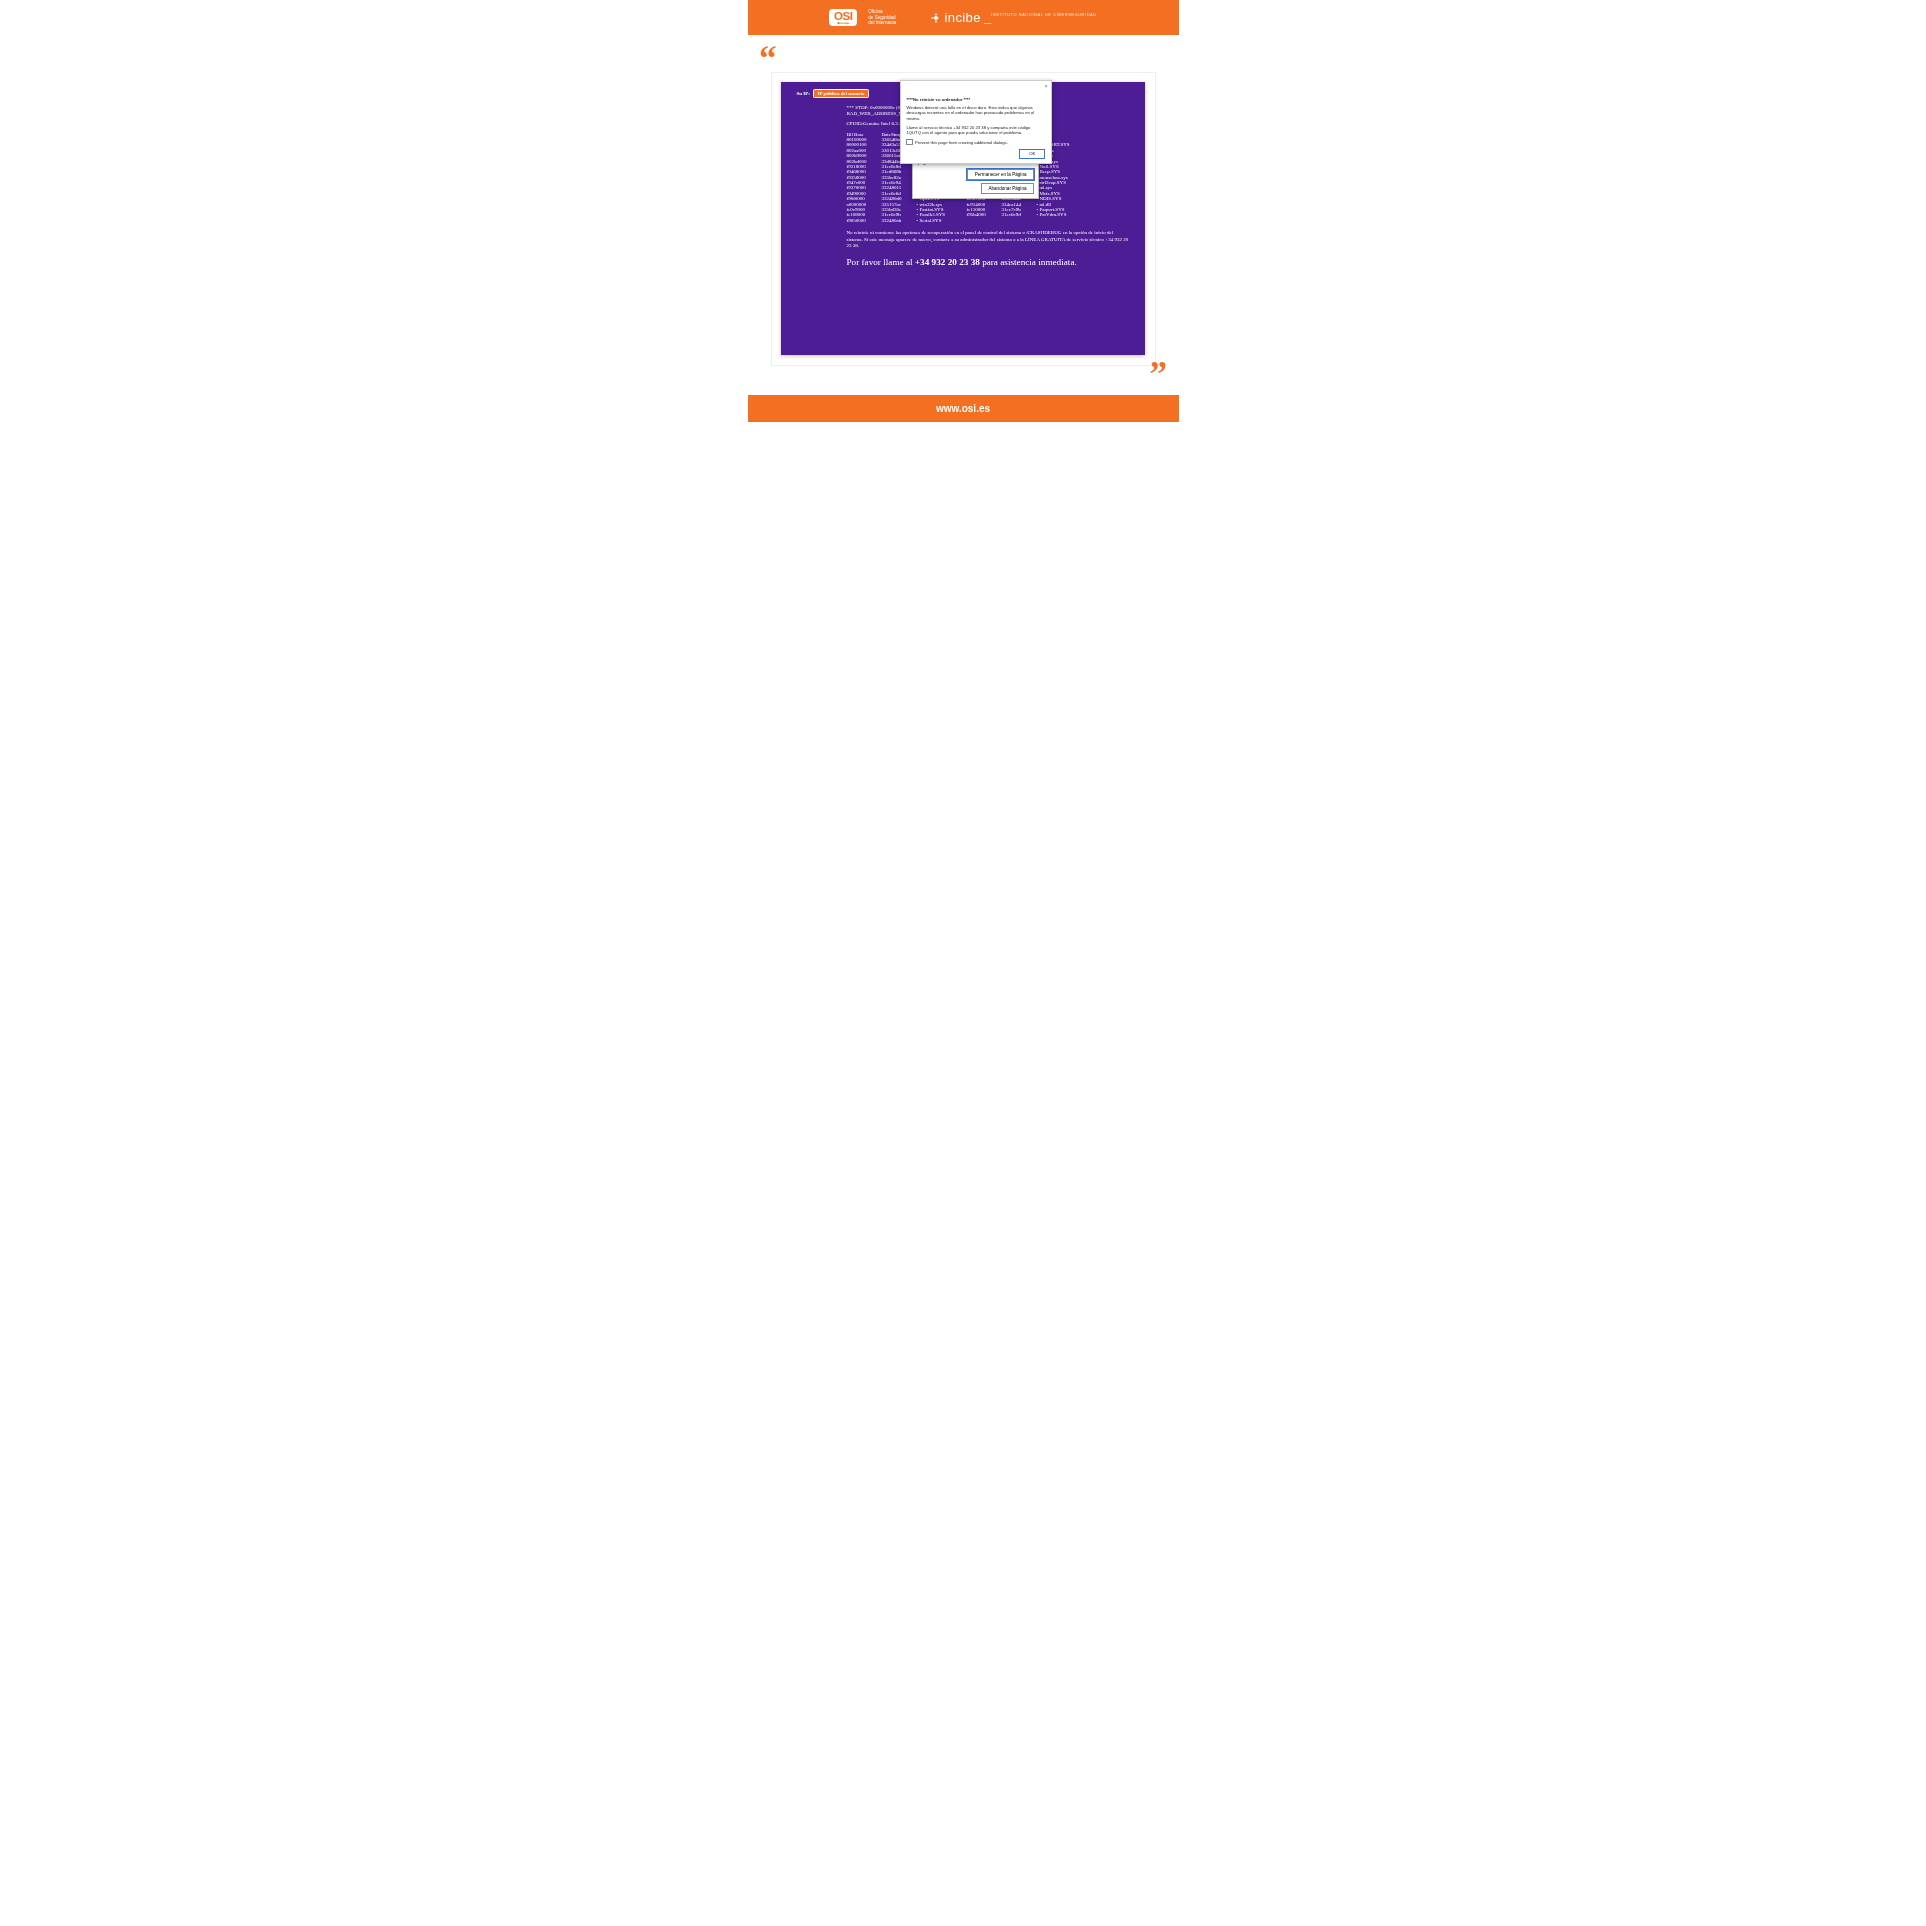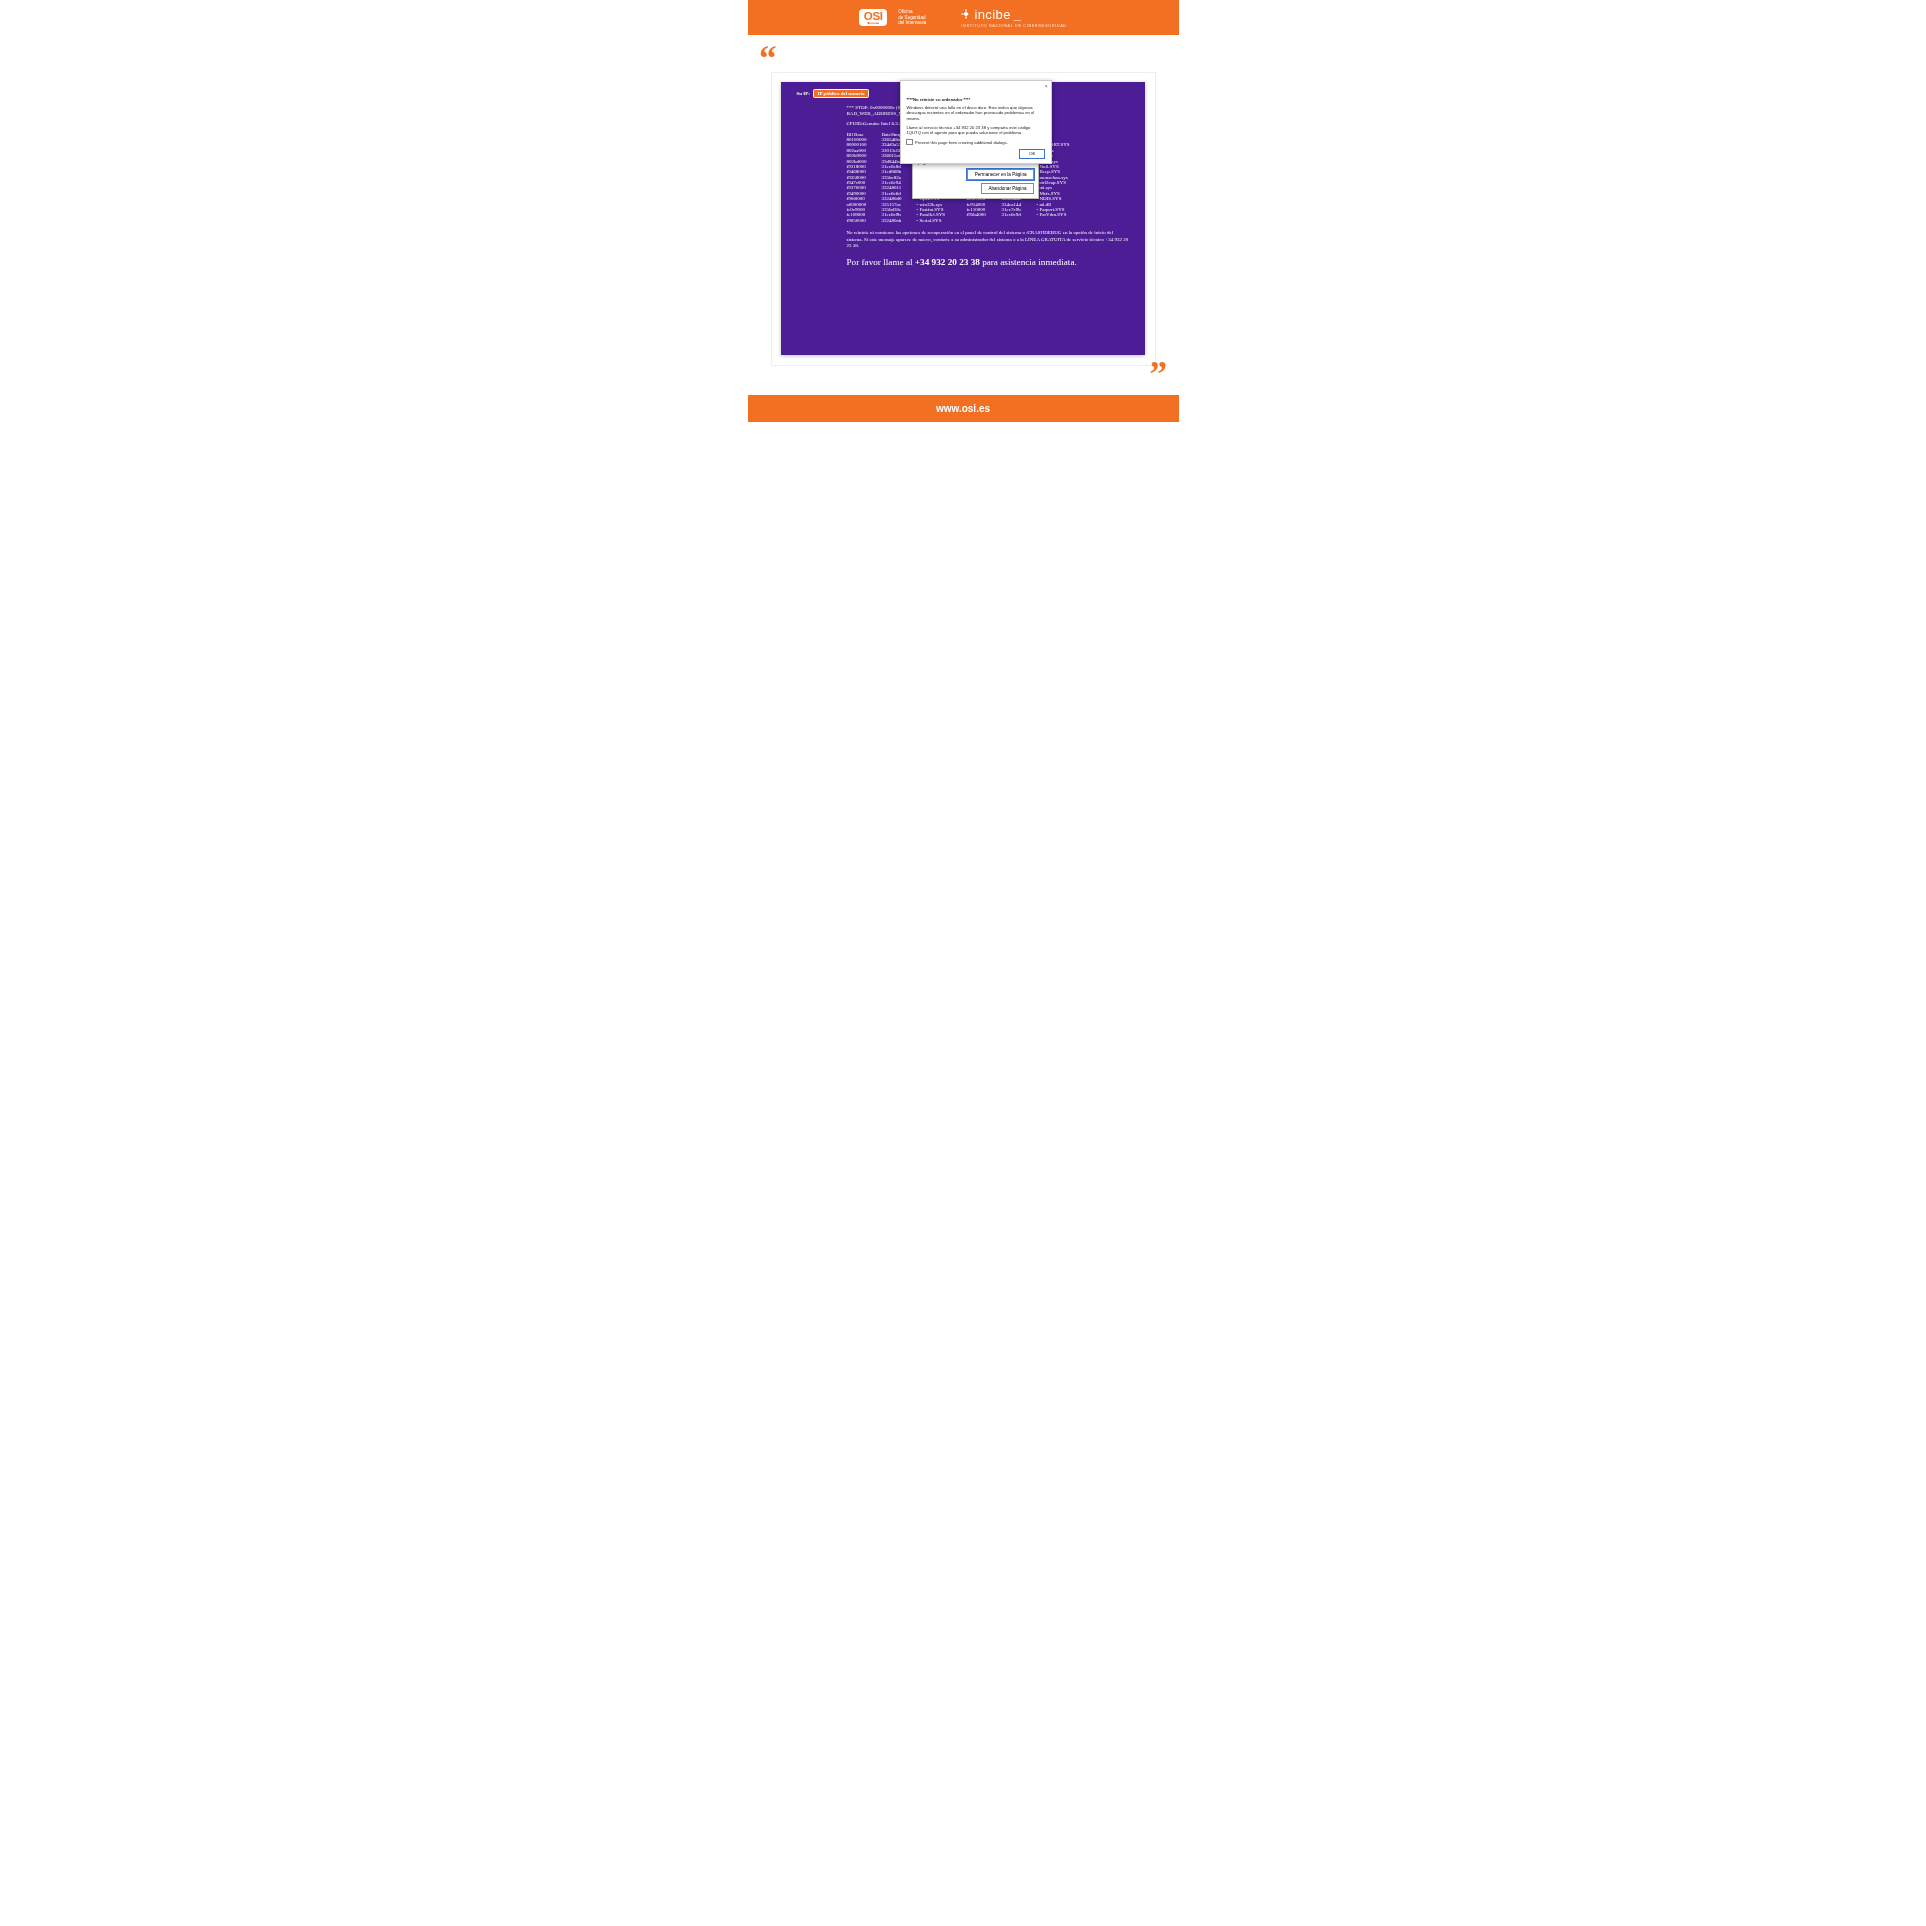--- a/index.html
+++ b/index.html
@@ -4,21 +4,21 @@
 <style>
   html,body{margin:0;padding:0;font-family:Arial,Helvetica,sans-serif;background:#fff;}
   .page{width:431px;margin:0 auto;background:#fff;}
   
   .header{background:#f36f21;height:35px;display:flex;align-items:center;justify-content:center;gap:35px;}
   .osi-logo{display:flex;align-items:center;gap:11px;}
   .osi-badge{background:#fff;border-radius:3.9px;padding:2.3px 4.6px 1.5px 4.6px;display:flex;flex-direction:column;align-items:center;line-height:0.9;}
   .osi-badge-top{font-weight:900;font-size:11.6px;color:#f36f21;letter-spacing:-0.4px;font-family:Arial Black,Arial,sans-serif;}
   .osi-badge-key{width:12.3px;height:2.3px;margin-top:0.8px;}
   .osi-text{color:#fff;font-size:4.6px;line-height:1.25;}
-  .incibe-wrap{display:flex;flex-direction:column;align-items:flex-start;color:#fff;}
+  .incibe-wrap{display:flex;flex-direction:row;align-items:flex-start;color:#fff;}
   .incibe-row{display:flex;align-items:center;gap:3.1px;}
   .incibe-icon svg{display:block;}
   .incibe-word{font-size:13px;font-weight:400;letter-spacing:0.4px;}
   .incibe-sub{font-size:3.9px;letter-spacing:0.6px;color:#ffe7d9;margin-top:1.5px;}
   
   .quote{color:#f36f21;font-size:35px;font-weight:900;font-family:Georgia,serif;line-height:0.5;}
   .q-open{margin:15.4px 0 0 11.6px;}
   .q-close{text-align:right;margin:0 11.6px 7.7px 0;}
   
   .card-outer{margin:3.9px 23px 0 23px;border:0.4px solid #eee;}

